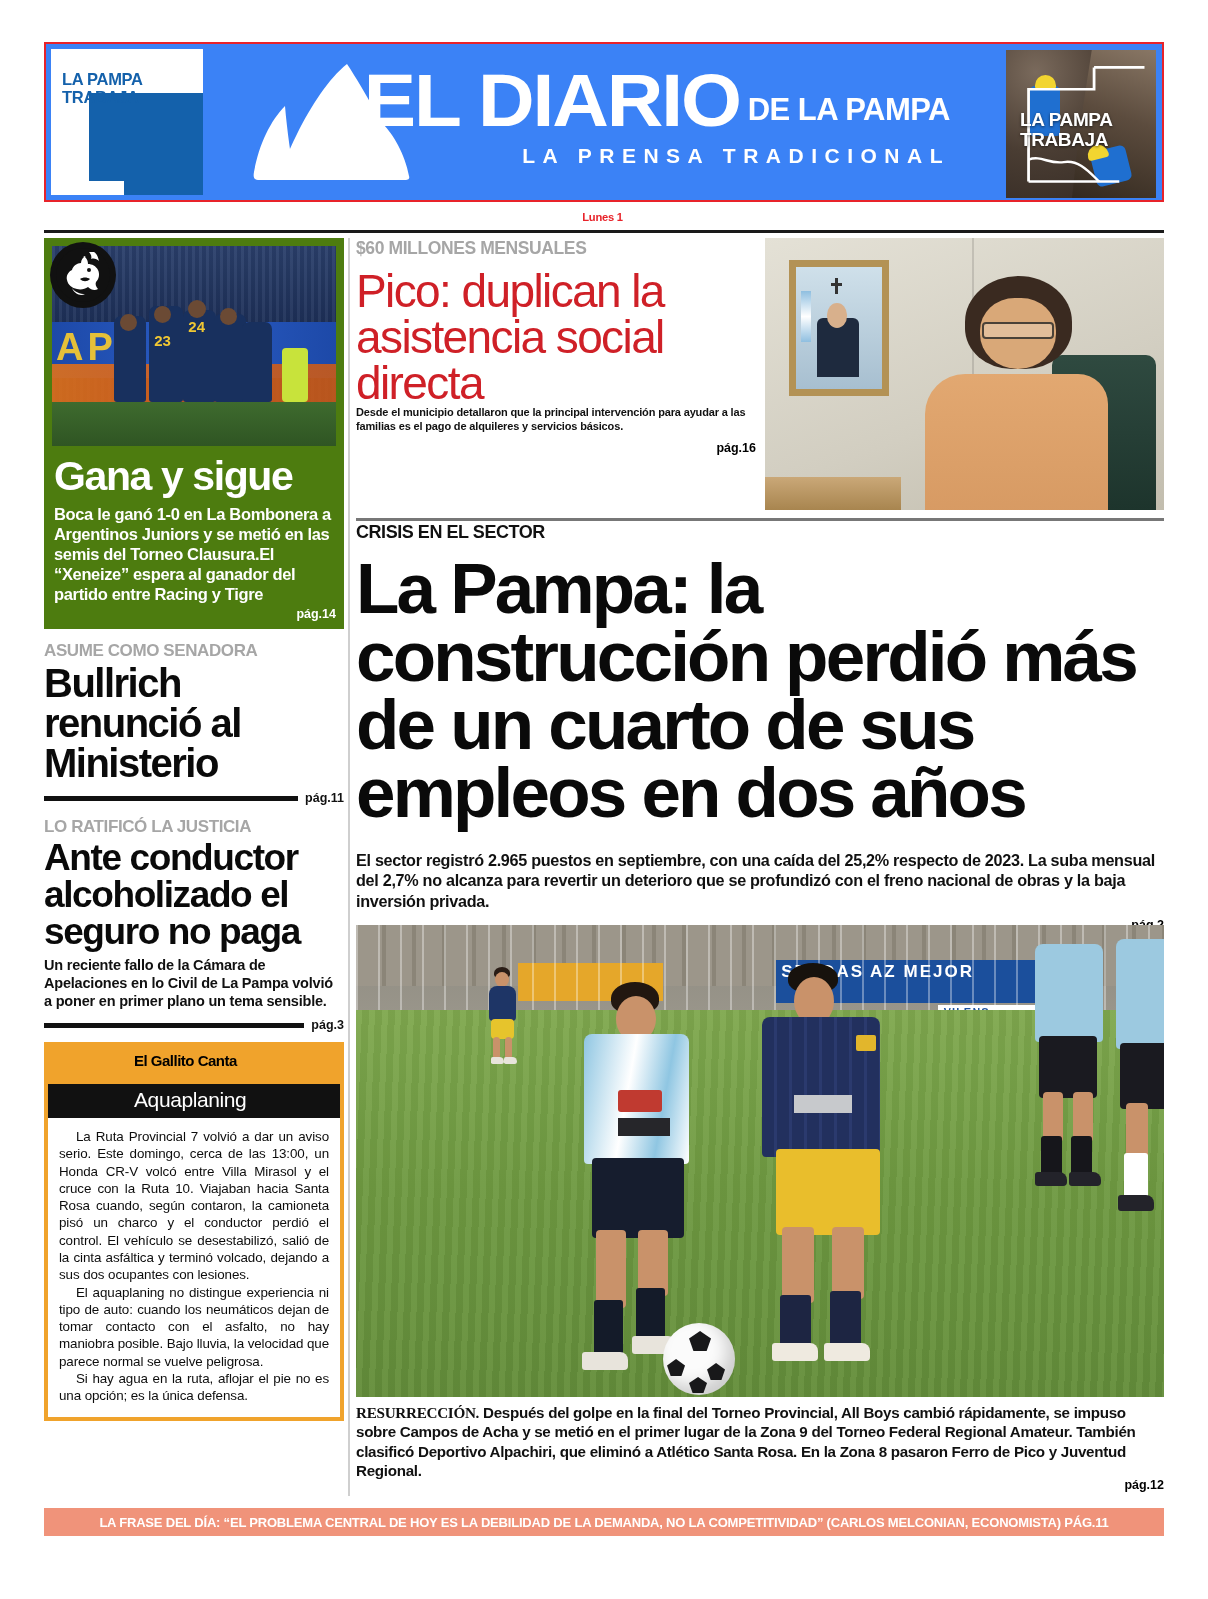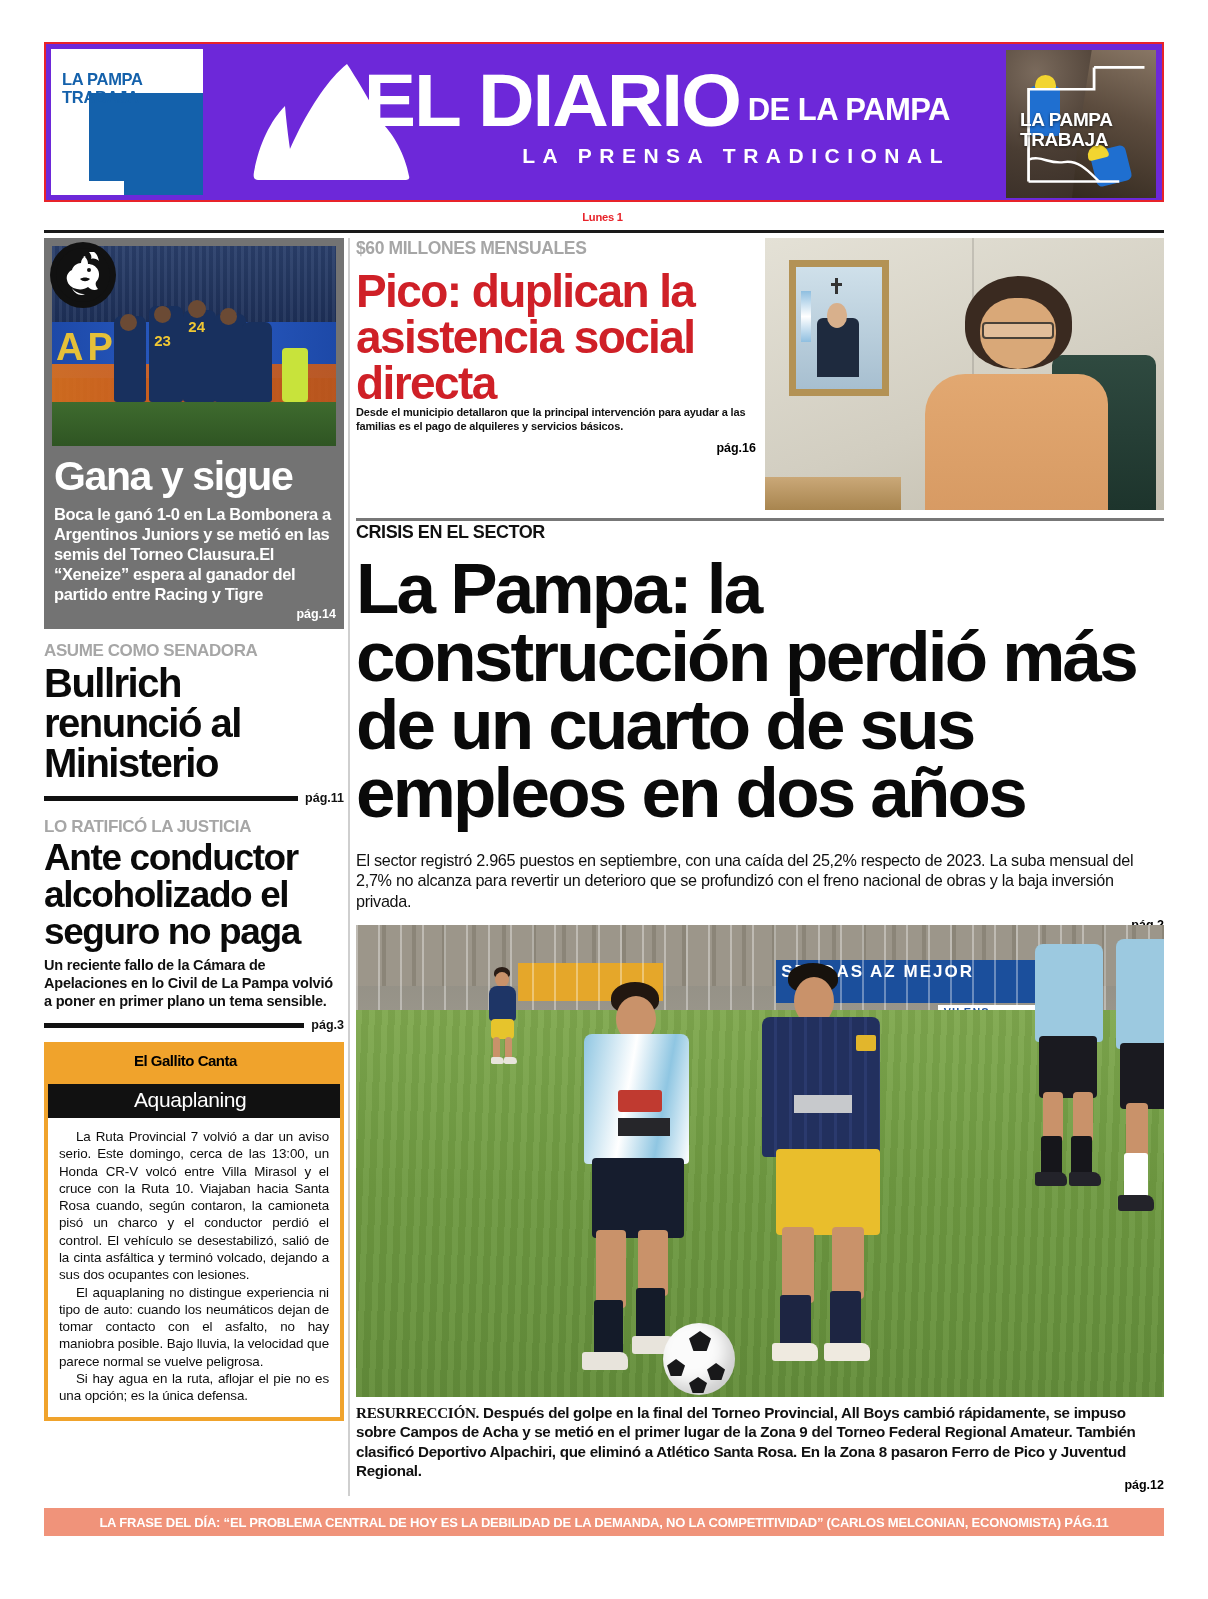--- a/index.html
+++ b/index.html
@@ -6,21 +6,21 @@
   html,body { width:1208px; height:1599px; background:#ffffff; }
   body {
     font-family:"Liberation Sans", sans-serif;
     -webkit-font-smoothing:antialiased;
   }
   .page { position:relative; width:1208px; height:1599px; background:#fff; padding:0; }
 
   
   .masthead {
     position:absolute; left:44px; top:42px; width:1120px; height:160px;
-    background:#6d28d9; border:2px solid #e8232a;
+    background:#3b82f6; border:2px solid #e8232a;
     display:flex; align-items:stretch;
   }
   .mh-logo {
     width:152px; background:#fff; margin:5px 0 5px 5px; position:relative; overflow:hidden;
   }
   .mh-logo .lp-text {
     position:absolute; left:11px; top:22px; z-index:3;
     color:#1461ab; font-weight:bold; font-size:16.5px; line-height:1.08;
     letter-spacing:-0.3px; font-family:"Liberation Sans", sans-serif;
   }
@@ -77,21 +77,21 @@
     font-size:11.2px; font-weight:bold; color:#111; letter-spacing:-0.25px;
     white-space:nowrap; overflow:hidden;
   }
   .datebar .day { color:#e8232a; margin-right:3px; }
   .datebar .sep { color:#111; }
   .rule-top { position:absolute; left:44px; top:230px; width:1120px; height:3px; background:#1a1a1a; }
 
   
   .leftcol { position:absolute; left:44px; top:238px; width:300px; }
 
-  .boca-box { width:300px; background:#737373; padding:8px; }
+  .boca-box { width:300px; background:#4d7c0f; padding:8px; }
   .boca-photo { width:284px; height:200px; position:relative; overflow:hidden; background:#12264e; }
   .bp-crowd { position:absolute; inset:0;
     background:
       repeating-linear-gradient(90deg, rgba(255,255,255,.05) 0 3px, rgba(0,0,0,.06) 3px 7px),
       linear-gradient(180deg,#2a3f6b 0%,#1d2f57 40%,#16274a 100%); }
   .bp-banner { position:absolute; left:0; top:38%; width:100%; height:28%;
     background:linear-gradient(90deg,#1d49a8 0%,#2a5cc4 50%,#1d49a8 100%); }
   .bp-banner:after { content:"APRSEN"; position:absolute; left:4px; top:4px;
     color:#f0c733; font-weight:bold; font-size:38px; letter-spacing:4px; opacity:.95; }
   .bp-led { position:absolute; left:0; bottom:22%; width:100%; height:19%;
@@ -148,21 +148,21 @@
     background:#111; z-index:5; overflow:hidden; }
   .rooster svg { position:absolute; left:6px; top:6px; }
   .gal-body { padding:10px 11px 12px 11px; font-size:13.4px; line-height:1.29;
     color:#0d0d0d; text-align:justify; font-family:"Liberation Sans", sans-serif;
     letter-spacing:-0.1px; }
   .gal-body p { text-indent:17px; margin:0; }
 
   
   .pico { position:absolute; left:356px; top:238px; width:400px; }
   .pico-kicker { color:#a6a6a6; font-size:17.5px; font-weight:bold; letter-spacing:-0.4px; }
-  .pico-head { color:#cf2027; font-size:46px; font-weight:bold; line-height:1.0;
+  .pico-head { color:#cf2027; font-size:46px; font-weight:normal; line-height:1.0;
     letter-spacing:-1.6px; margin-top:9px; }
   .pico-deck { font-size:11px; font-weight:bold; line-height:1.24; color:#111;
     letter-spacing:-0.15px; }
   .pico-pag { text-align:right; font-size:12.5px; font-weight:bold; margin-top:8px; }
 
   .womanphoto {
     position:absolute; left:765px; top:238px; width:399px; height:272px; overflow:hidden;
     background:#d9d6cc;
   }
   .wp-wall { position:absolute; inset:0; background:linear-gradient(160deg,#e4e1d6 0%,#d2cec1 60%,#c2bdae 100%); }
@@ -190,21 +190,21 @@
     border:2px solid #4a4238; border-radius:4px; background:rgba(255,255,255,.25); }
   .wp-desk { position:absolute; left:0; bottom:0; width:34%; height:12%;
     background:linear-gradient(180deg,#caa878 0%,#a8854f 100%); }
 
   
   .mainrule { position:absolute; left:356px; top:518px; width:808px; height:3px; background:#777; }
   .main { position:absolute; left:356px; top:522px; width:808px; }
   .main-kicker { font-size:18px; font-weight:bold; color:#111; letter-spacing:-0.45px; }
   .main-head { font-size:71px; font-weight:bold; line-height:0.96; color:#0a0a0a;
     letter-spacing:-2.8px; margin-top:12px; }
-  .main-deck { font-size:16.2px; font-weight:normal; color:#111; line-height:1.28;
+  .main-deck { font-size:16.2px; font-weight:bold; color:#111; line-height:1.28;
     letter-spacing:-0.3px; margin-top:22px; }
   .main-pag { text-align:right; font-size:12.5px; font-weight:bold; margin-top:6px; }
 
   
   .fotbox { position:absolute; left:356px; top:925px; width:808px; height:472px;
     overflow:hidden; background:#6f9a44; }
   .fb-grass { position:absolute; left:0; bottom:0; width:100%; height:82%;
     background:
       repeating-linear-gradient(92deg, rgba(255,255,255,.045) 0 6px, rgba(0,0,0,.04) 6px 13px),
       linear-gradient(180deg,#7fa84e 0%,#6f9a42 45%,#638d3a 100%); }

